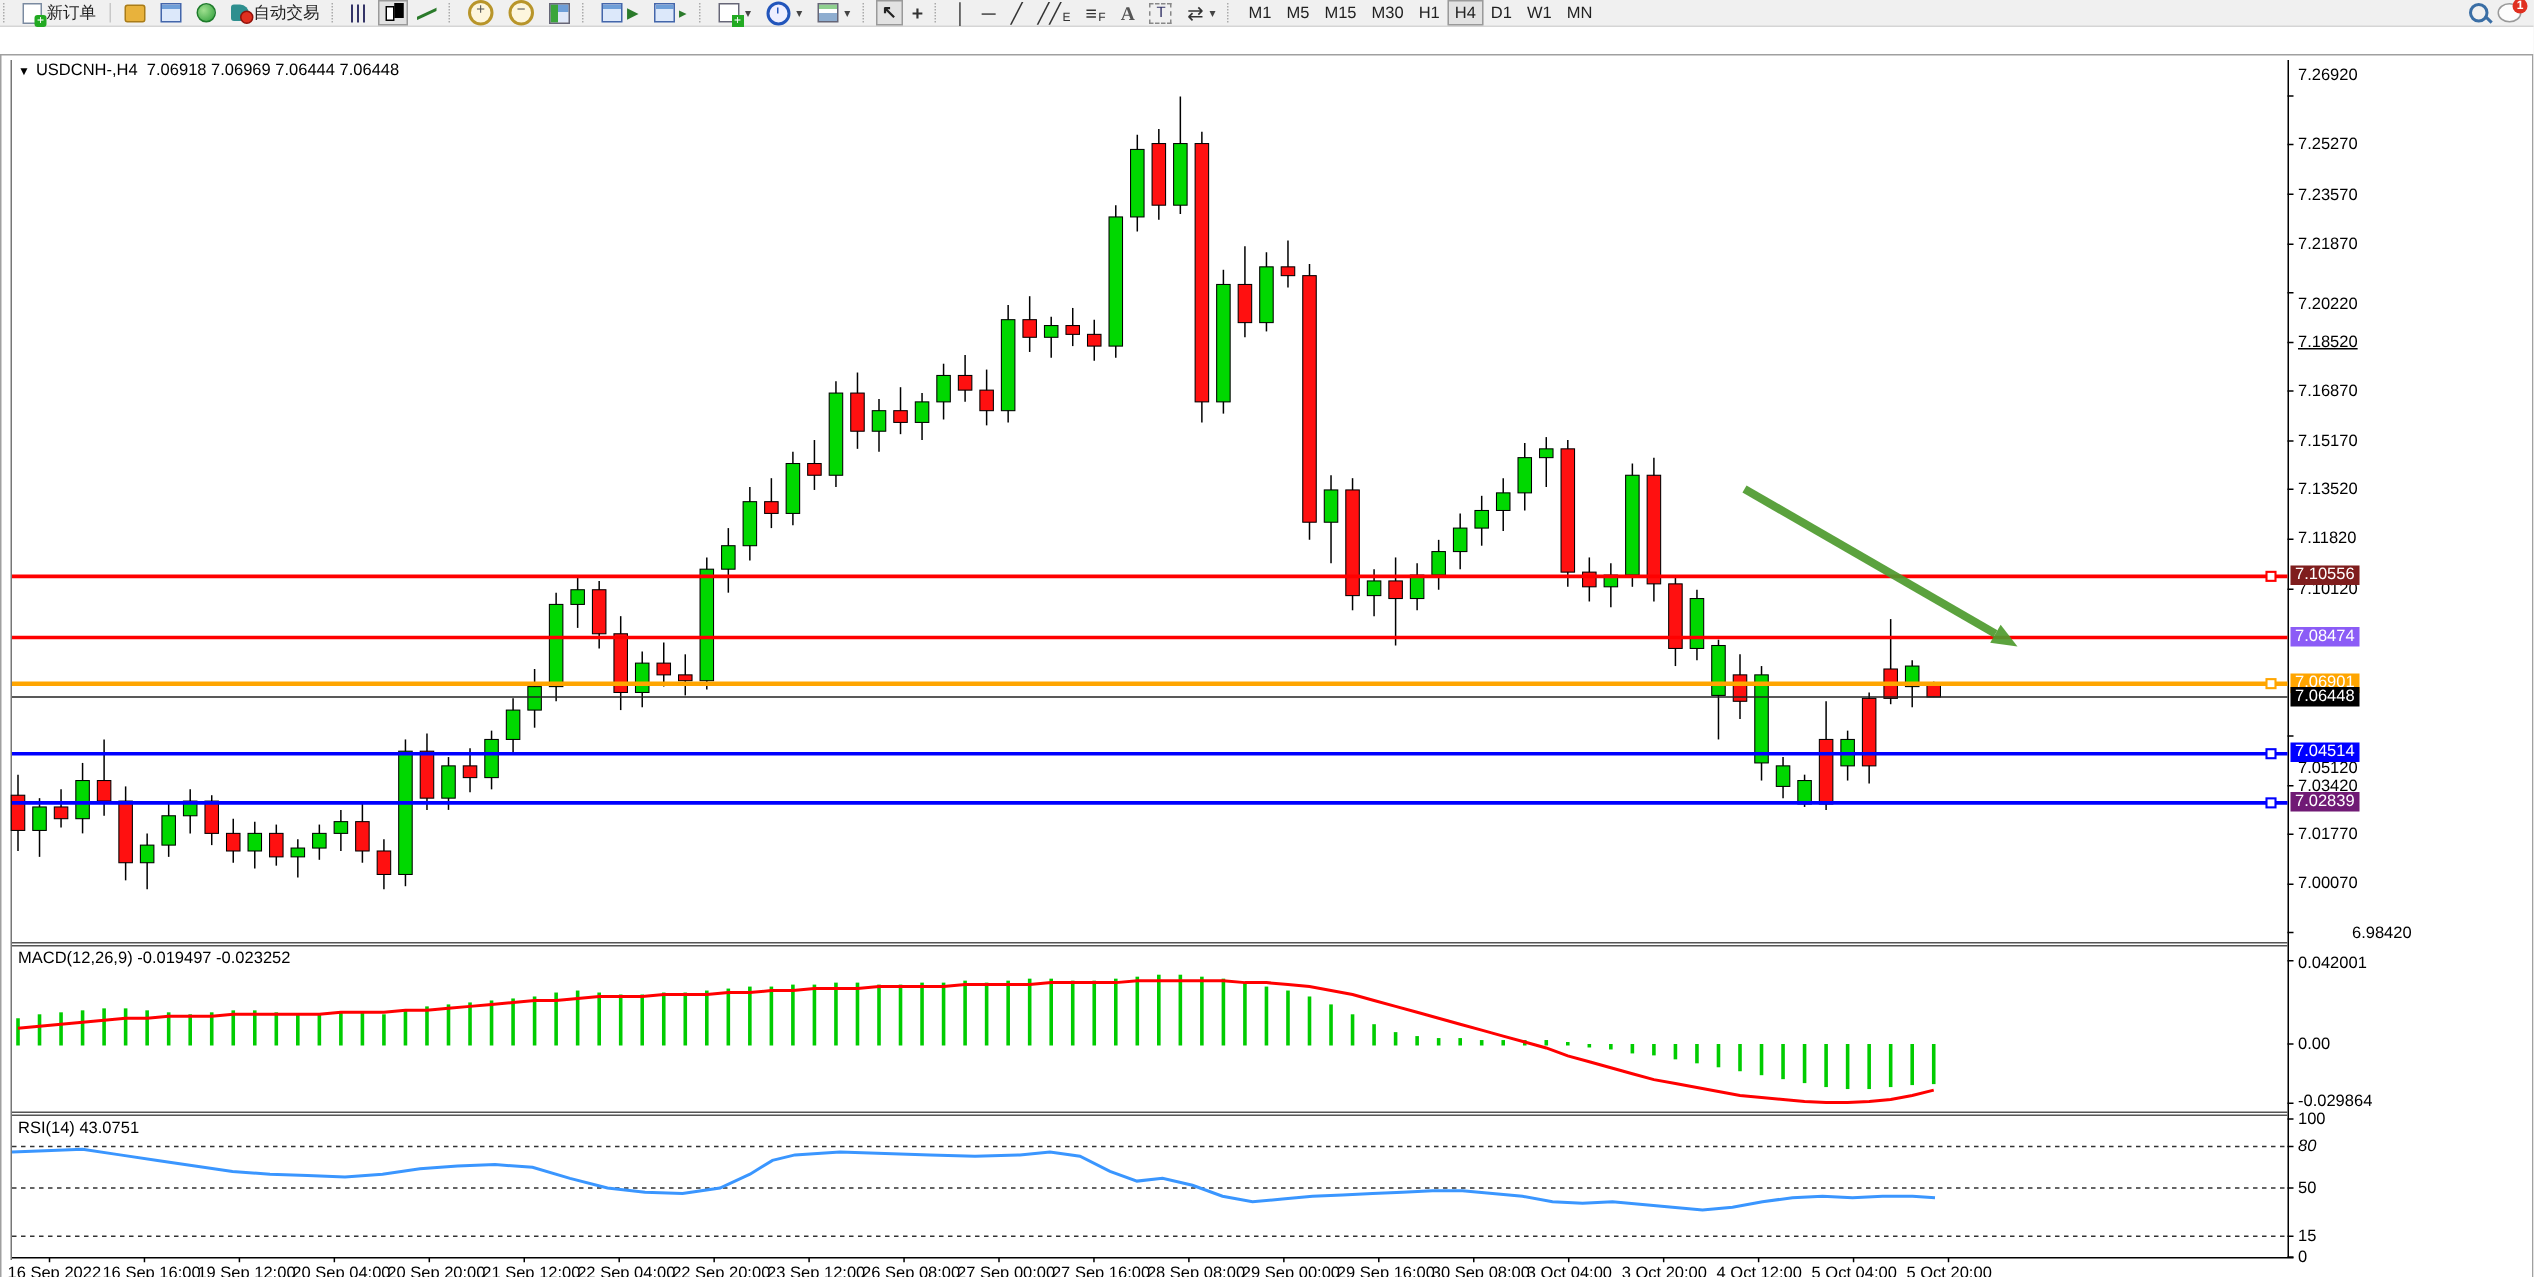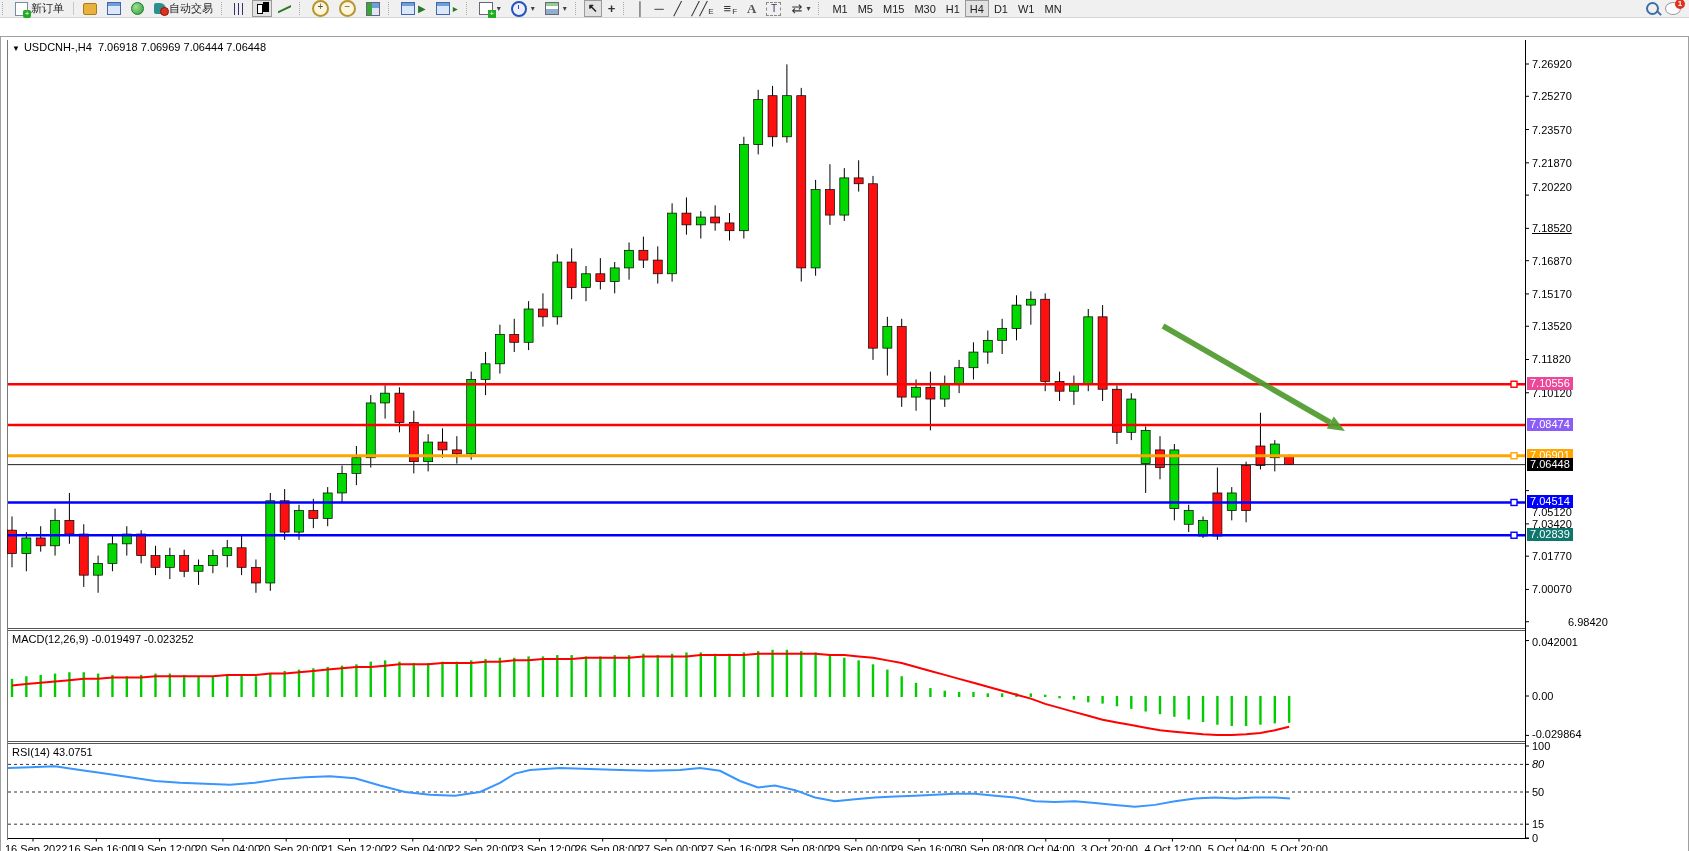--- a/index.html
+++ b/index.html
@@ -531,42 +531,42 @@
       <line x1="1172.3999999999999" y1="802.5" x2="1172.3999999999999" y2="805.5" stroke="#000"></line>
       <line x1="1235.7" y1="802.5" x2="1235.7" y2="805.5" stroke="#000"></line>
       <line x1="1299" y1="802.5" x2="1299" y2="805.5" stroke="#000"></line>
     </svg>
   <div id="chart-title">
     <span class="tri">▼</span><span>USDCNH-,H4</span>&nbsp;&nbsp;<span>7.06918 7.06969 7.06444 7.06448</span>
   </div>
   <div class="lbl pane-label" id="macd-label" style="left:12px;top:615px;">MACD(12,26,9) -0.019497 -0.023252</div>
   <div class="lbl pane-label" id="rsi-label" style="left:12px;top:728px;">RSI(14) 43.0751</div>
   <div id="labels-layer">
-      <div class="lbl" style="left: 1532px; top: 40px;">7.26920</div>
+      <div class="lbl" style="left: 1532px; top: 26px;">7.26920</div>
       <div class="lbl" style="left: 1532px; top: 72.2896px;">7.25270</div>
       <div class="lbl" style="left: 1532px; top: 105.558px;">7.23570</div>
       <div class="lbl" style="left: 1532px; top: 138.826px;">7.21870</div>
-      <div class="lbl" style="left: 1532px; top: 163px;">7.20220</div>
+      <div class="lbl" style="left: 1532px; top: 179px;">7.20220</div>
       <div class="lbl" style="left: 1532px; top: 204.384px; text-decoration: underline;">7.18520</div>
       <div class="lbl" style="left: 1532px; top: 236.673px;">7.16870</div>
       <div class="lbl" style="left: 1532px; top: 269.941px;">7.15170</div>
       <div class="lbl" style="left: 1532px; top: 302.231px;">7.13520</div>
       <div class="lbl" style="left: 1532px; top: 335.499px;">7.11820</div>
       <div class="lbl" style="left: 1532px; top: 368.767px;">7.10120</div>
       <div class="lbl" style="left: 1532px; top: 461px; margin-top: 27px;">7.05120</div>
       <div class="lbl" style="left: 1532px; top: 499.883px;">7.03420</div>
       <div class="lbl" style="left: 1532px; top: 532.172px;">7.01770</div>
       <div class="lbl" style="left: 1532px; top: 565.44px;">7.00070</div>
       <div class="lbl" style="left: 1532px; top: 597.73px; margin-left: 36px;">6.98420</div>
-      <div class="badge" style="top: 359.235px; background: #ec4899;">7.10556</div>
+      <div class="badge" style="top: 359.235px; background: #7f1d1d;">7.10556</div>
       <div class="badge" style="top: 399.978px; background: #8b5cf6;">7.08474</div>
       <div class="badge" style="top: 430.761px; background: rgb(255, 165, 0);">7.06901</div>
       <div class="badge" style="top: 439.626px; background: rgb(0, 0, 0);">7.06448</div>
       <div class="badge" style="top: 477.474px; background: rgb(0, 0, 255);">7.04514</div>
-      <div class="badge" style="top: 510.252px; background: #0f766e;">7.02839</div>
+      <div class="badge" style="top: 510.252px; background: #701a75;">7.02839</div>
       <div class="lbl" style="left: 1532px; top: 617.559px;">0.042001</div>
       <div class="lbl" style="left: 1532px; top: 672px;">0.00</div>
       <div class="lbl" style="left: 1532px; top: 710.42px;">-0.029864</div>
       <div class="lbl" style="left: 1532px; top: 722px;">100</div>
       <div class="lbl" style="left: 1532px; top: 740.4px; font-style: italic;">80</div>
       <div class="lbl" style="left: 1532px; top: 768px; text-align: center;">50</div>
       <div class="lbl" style="left: 1532px; top: 800.2px;">15</div>
       <div class="lbl" style="left: 1532px; top: 814px;">0</div>
       <div class="lbl" style="left: 5px; top: 825px;">16 Sep 2022</div>
       <div class="lbl" style="left: 68.3px; top: 825px;">16 Sep 16:00</div>

